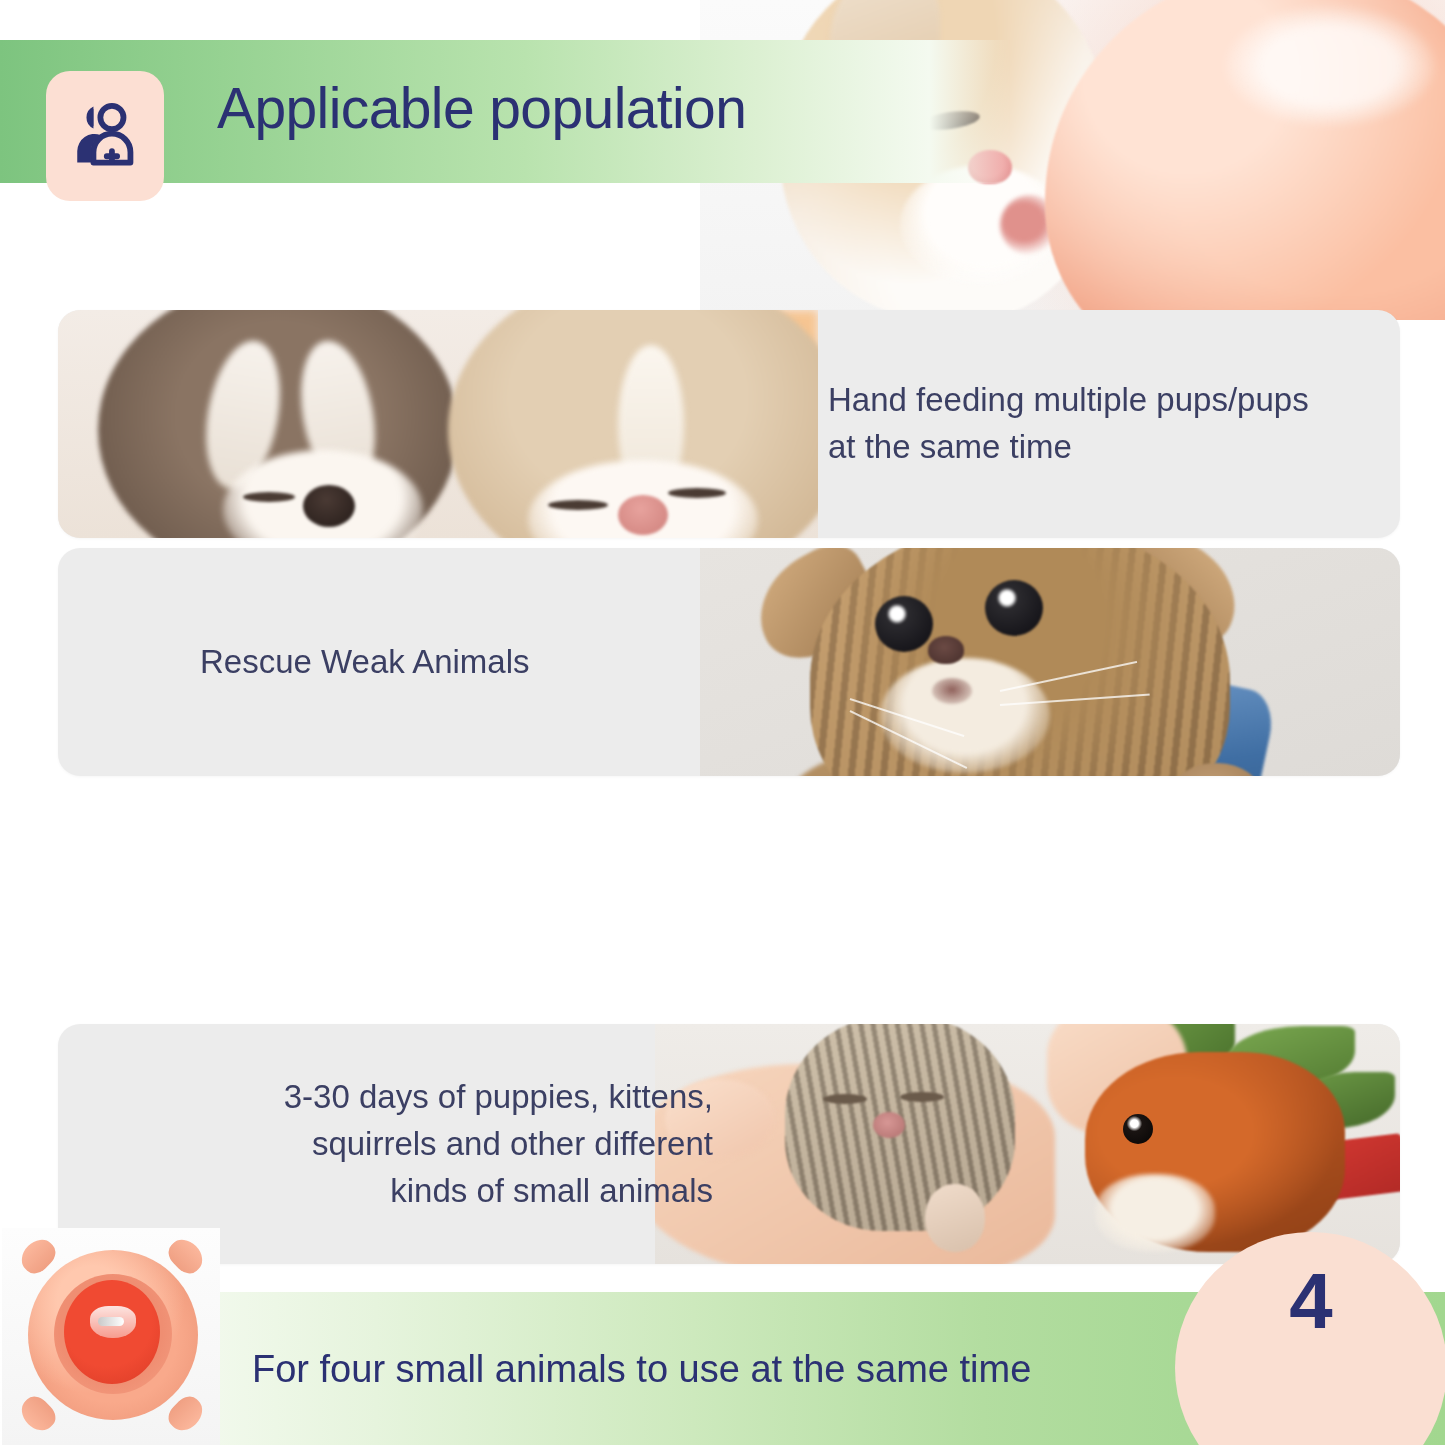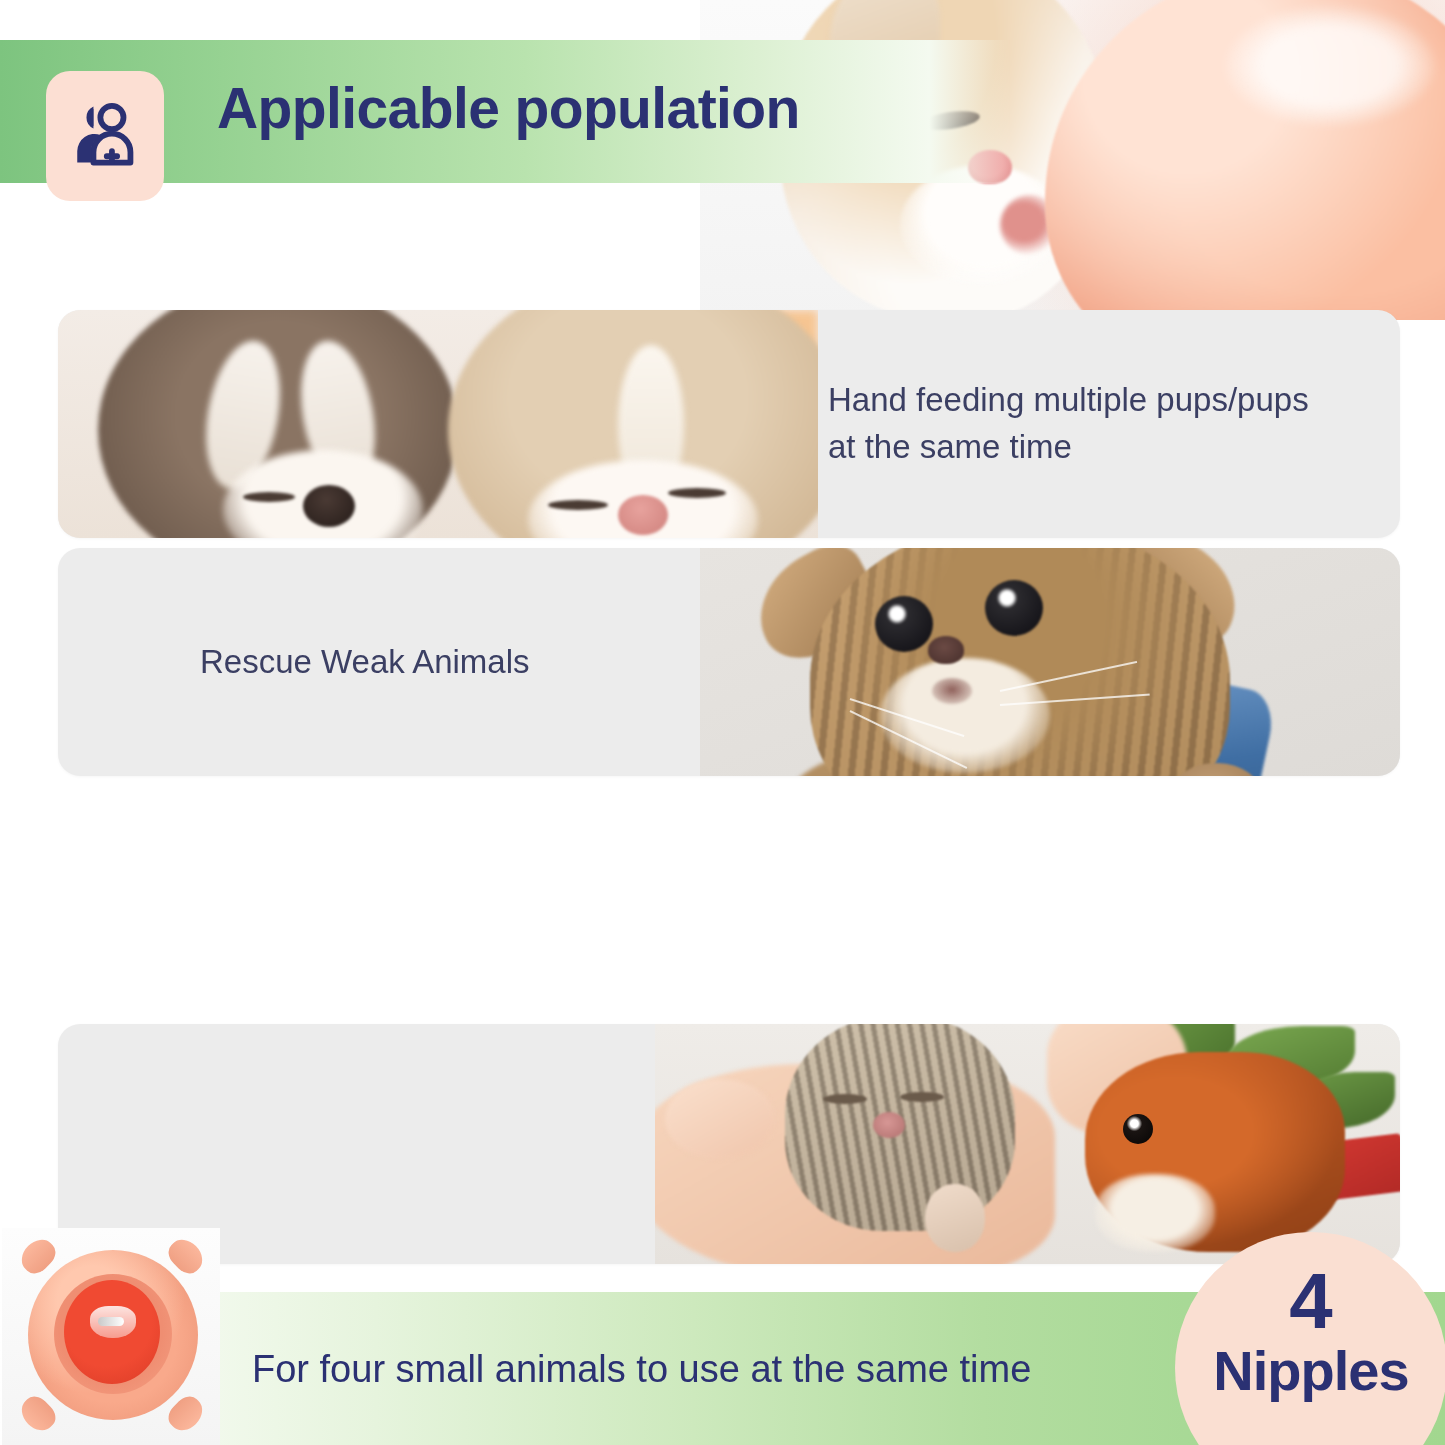--- a/index.html
+++ b/index.html
@@ -85,21 +85,21 @@
     background:linear-gradient(90deg,#7dc47f 0%, #96d292 22%, #b9e3ae 52%, #dcf0d2 75%, #f4faf0 92%, rgba(255,255,255,0) 100%);
   }
   .header-icon{
     position:absolute; left:46px; top:71px; width:118px; height:130px;
     border-radius:24px; background:#fcdfd3;
     display:flex; align-items:center; justify-content:center;
   }
   .header-icon svg{ width:74px; height:74px; display:block; }
   .header-title{
     position:absolute; left:217px; top:75px;
-    font-size:57px; font-weight:bold; color:#2b3173;
+    font-size:57px; font-weight:normal; color:#2b3173;
     letter-spacing:-0.6px; white-space:nowrap;
     font-family:"Liberation Sans", sans-serif;
   }
 
   
   .card{
     position:absolute; left:58px; width:1342px;
     border-radius:22px; overflow:hidden;
     background:#ececec;
     box-shadow:0 1px 3px rgba(0,0,0,.04);
@@ -400,36 +400,38 @@
         <div class="c4-leaf" style="left:470px;top:-6px;width:110px;height:58px;background:linear-gradient(140deg,#6f9c46,#49702c);"></div>
         <div class="c4-leaf" style="left:570px;top:2px;width:130px;height:62px;background:linear-gradient(160deg,#7aa850,#537b32);"></div>
         <div class="c4-leaf" style="left:640px;top:48px;width:100px;height:56px;background:linear-gradient(160deg,#6d9a46,#45692a);"></div>
         <div class="c4-hand2"></div>
         <div class="c4-book"></div>
         <div class="c4-sq"></div>
         <div class="c4-sq-belly"></div>
         <div class="c4-sq-eye"></div>
       </div>
     </div>
+    <div class="txt">3-30 days of puppies, kittens,
+squirrels and other different
+kinds of small animals</div>
   </div>
 
   <div class="footer-band"></div>
 
   <div class="product">
     <div class="pbg"></div>
     <div class="teat tl"></div>
     <div class="teat tr"></div>
     <div class="teat bl"></div>
     <div class="teat br"></div>
     <div class="cap"></div>
     <div class="cap-ring"></div>
     <div class="cap-core"></div>
     <div class="cap-valve"></div>
   </div>
 
   <div class="footer-text">For four small animals to use at the same time</div>
 
   <div class="nipple-badge">
     <div class="num">4</div>
-    <div class="lbl">Nipples</div>
   </div>
 
 </div>
 
 </body></html>

